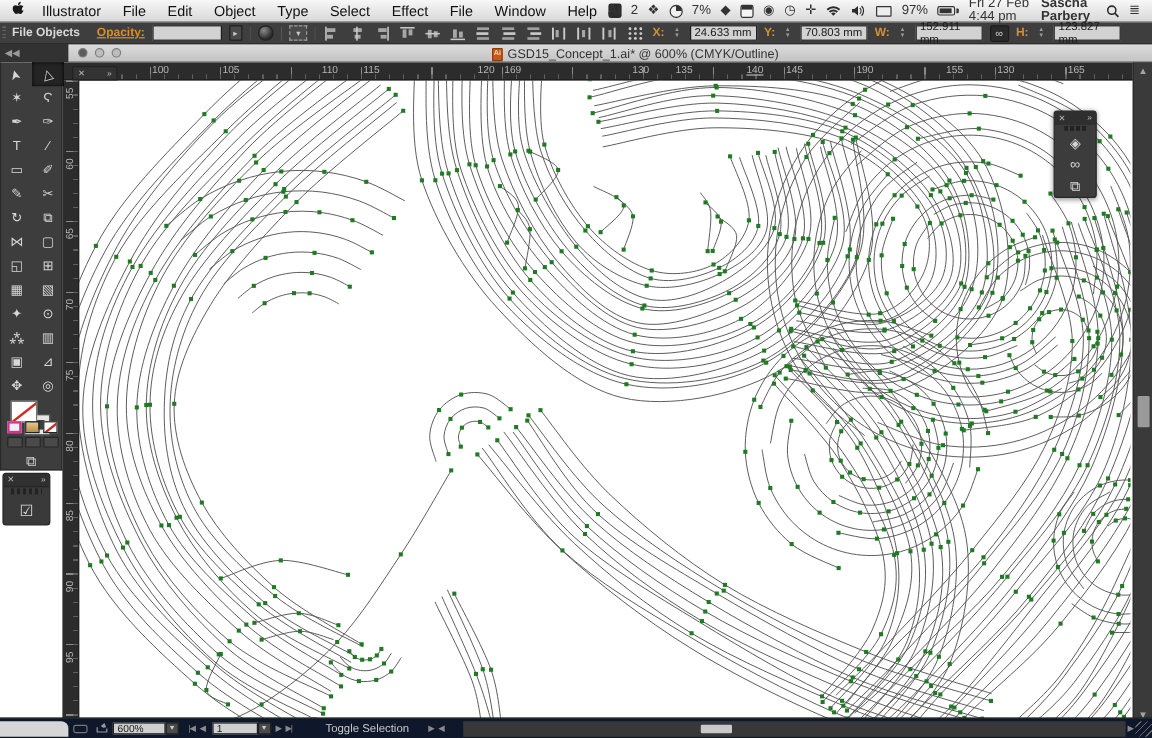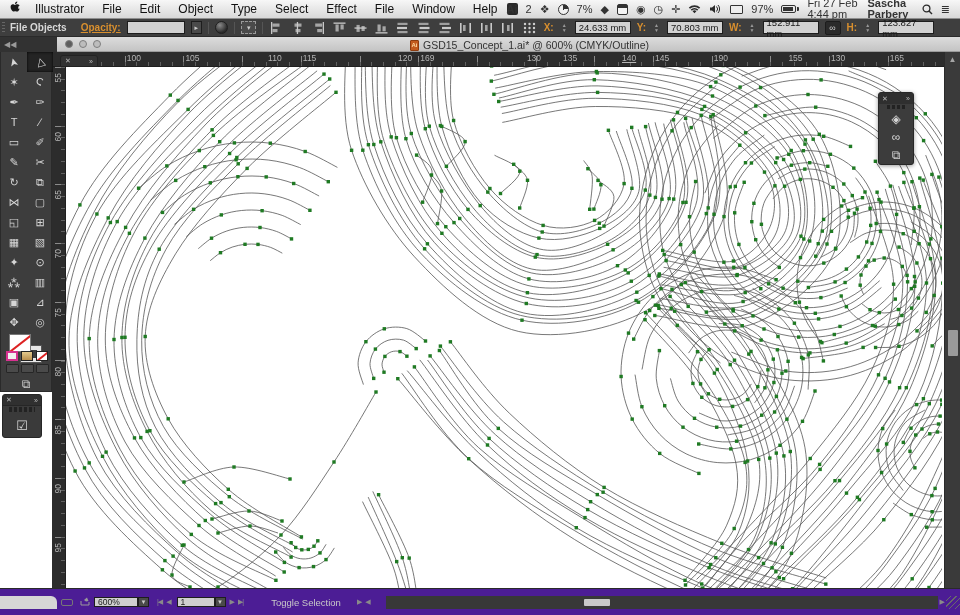--- a/index.html
+++ b/index.html
@@ -150,21 +150,21 @@
 
   
   .vscroll { position:absolute; right:0; top:52px; width:16px; bottom:13px; background:#3a3a3a;
     border-left:1px solid #2b2b2b; }
   .vscroll .arr { position:absolute; left:0; right:0; height:12px; color:#a5a5a5; font-size:8px;
     display:flex; align-items:center; justify-content:center; }
   .vscroll .arr.up { top:1px; } .vscroll .arr.down { bottom:1px; }
   .vscroll .thumb { position:absolute; left:3px; width:10px; top:278px; height:26px; background:#9a9a9a;
     border-radius:1px; }
 
-  .statusbar { position:absolute; left:0; right:0; bottom:0; height:27px; background:#4c1d95;
+  .statusbar { position:absolute; left:0; right:0; bottom:0; height:17px; background:#0f172a;
     border-top:1px solid #2a2a2a; display:flex; align-items:center; font-size:9px; color:#c8c8c8; }
   .sb-light { width:57px; height:13px; background:#d6d6d6; border-radius:0 6px 0 0; flex:none; }
   .sb-icon { color:#8f8f8f; font-size:9px; margin:0 3px; flex:none; }
   .badge-box { width:12px; height:7px; border:1px solid #777; border-radius:2px; margin:0 4px; flex:none; }
   .sb-field { height:10px; background:#cfcfcf; border:1px solid #1d1d1d; color:#1a1a1a;
     display:flex; align-items:center; padding:0 3px; flex:none; font-size:8.5px; }
   .sb-drop { width:11px; height:10px; background:#4a4a4a; border:1px solid #1d1d1d; color:#ccc;
     font-size:6px; display:flex; align-items:center; justify-content:center; flex:none; }
   .sb-nav { color:#8a8a8a; font-size:7px; margin:0 2px; flex:none; letter-spacing:-1px; }
   .sb-status { margin-left:26px; flex:none; color:#c9c9c9; font-size:9.5px; }

